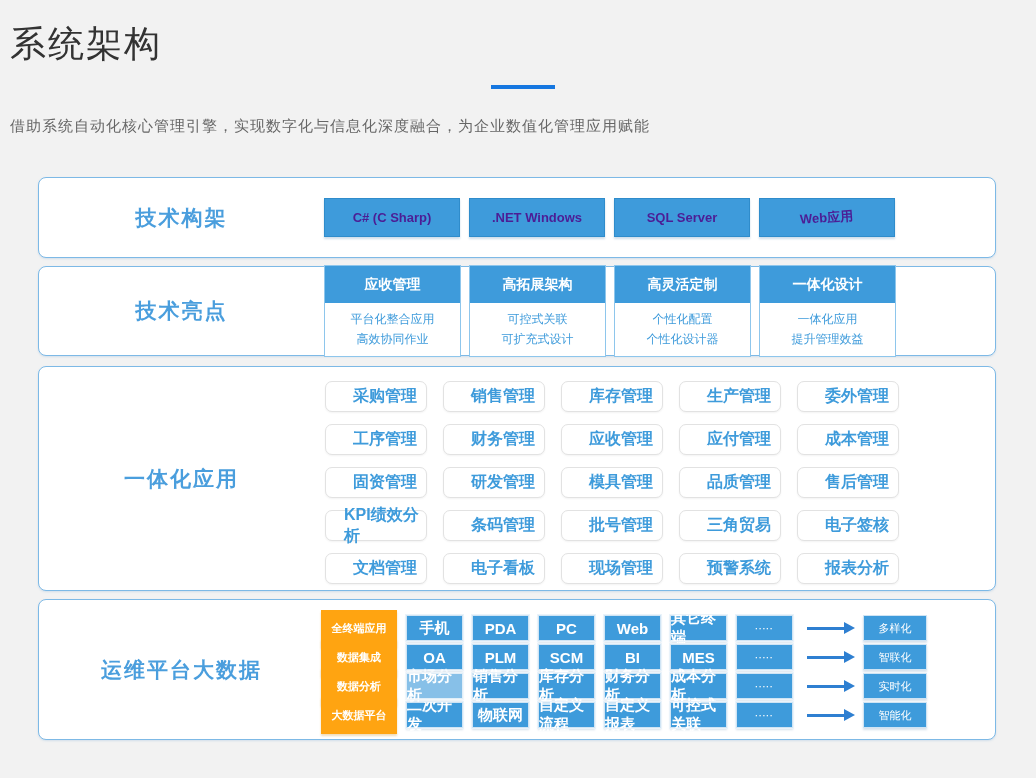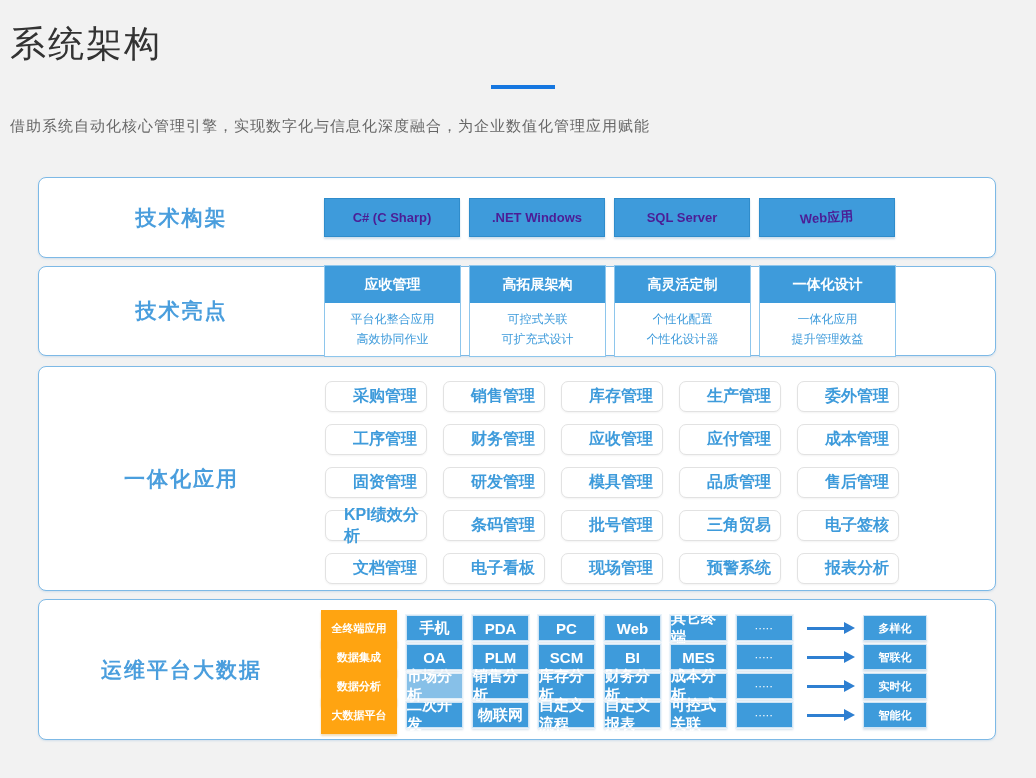--- a/index.html
+++ b/index.html
@@ -102,21 +102,21 @@
     color:#fff; font-weight:bold; font-size:15px;
     display:flex; align-items:center; justify-content:center;
     margin-left:9px; cursor:pointer;
     box-shadow:0 2px 2px rgba(90,140,180,.25);
   }
   .bd-item.faded { opacity:.62; }
   .bd-item.dots  { font-size:8px; letter-spacing:1px; font-weight:bold; }
   .bd-result {
     width:64px; height:26px; background:#3e9bdb;
     border:1px solid #cfe4f4;
-    color:#fff; font-weight:bold; font-size:11px;
+    color:#fff; font-weight:normal; font-size:11px;
     display:flex; align-items:center; justify-content:center;
     cursor:pointer; box-shadow:0 2px 2px rgba(90,140,180,.25);
   }
   .arrow {
     position:relative; width:38px; height:3px; background:#2e7fd1;
     margin-left:14px; margin-right:18px;
   }
   .arrow::after {
     content:''; position:absolute; right:-10px; top:-5px;
     border-left:11px solid #2e7fd1;

